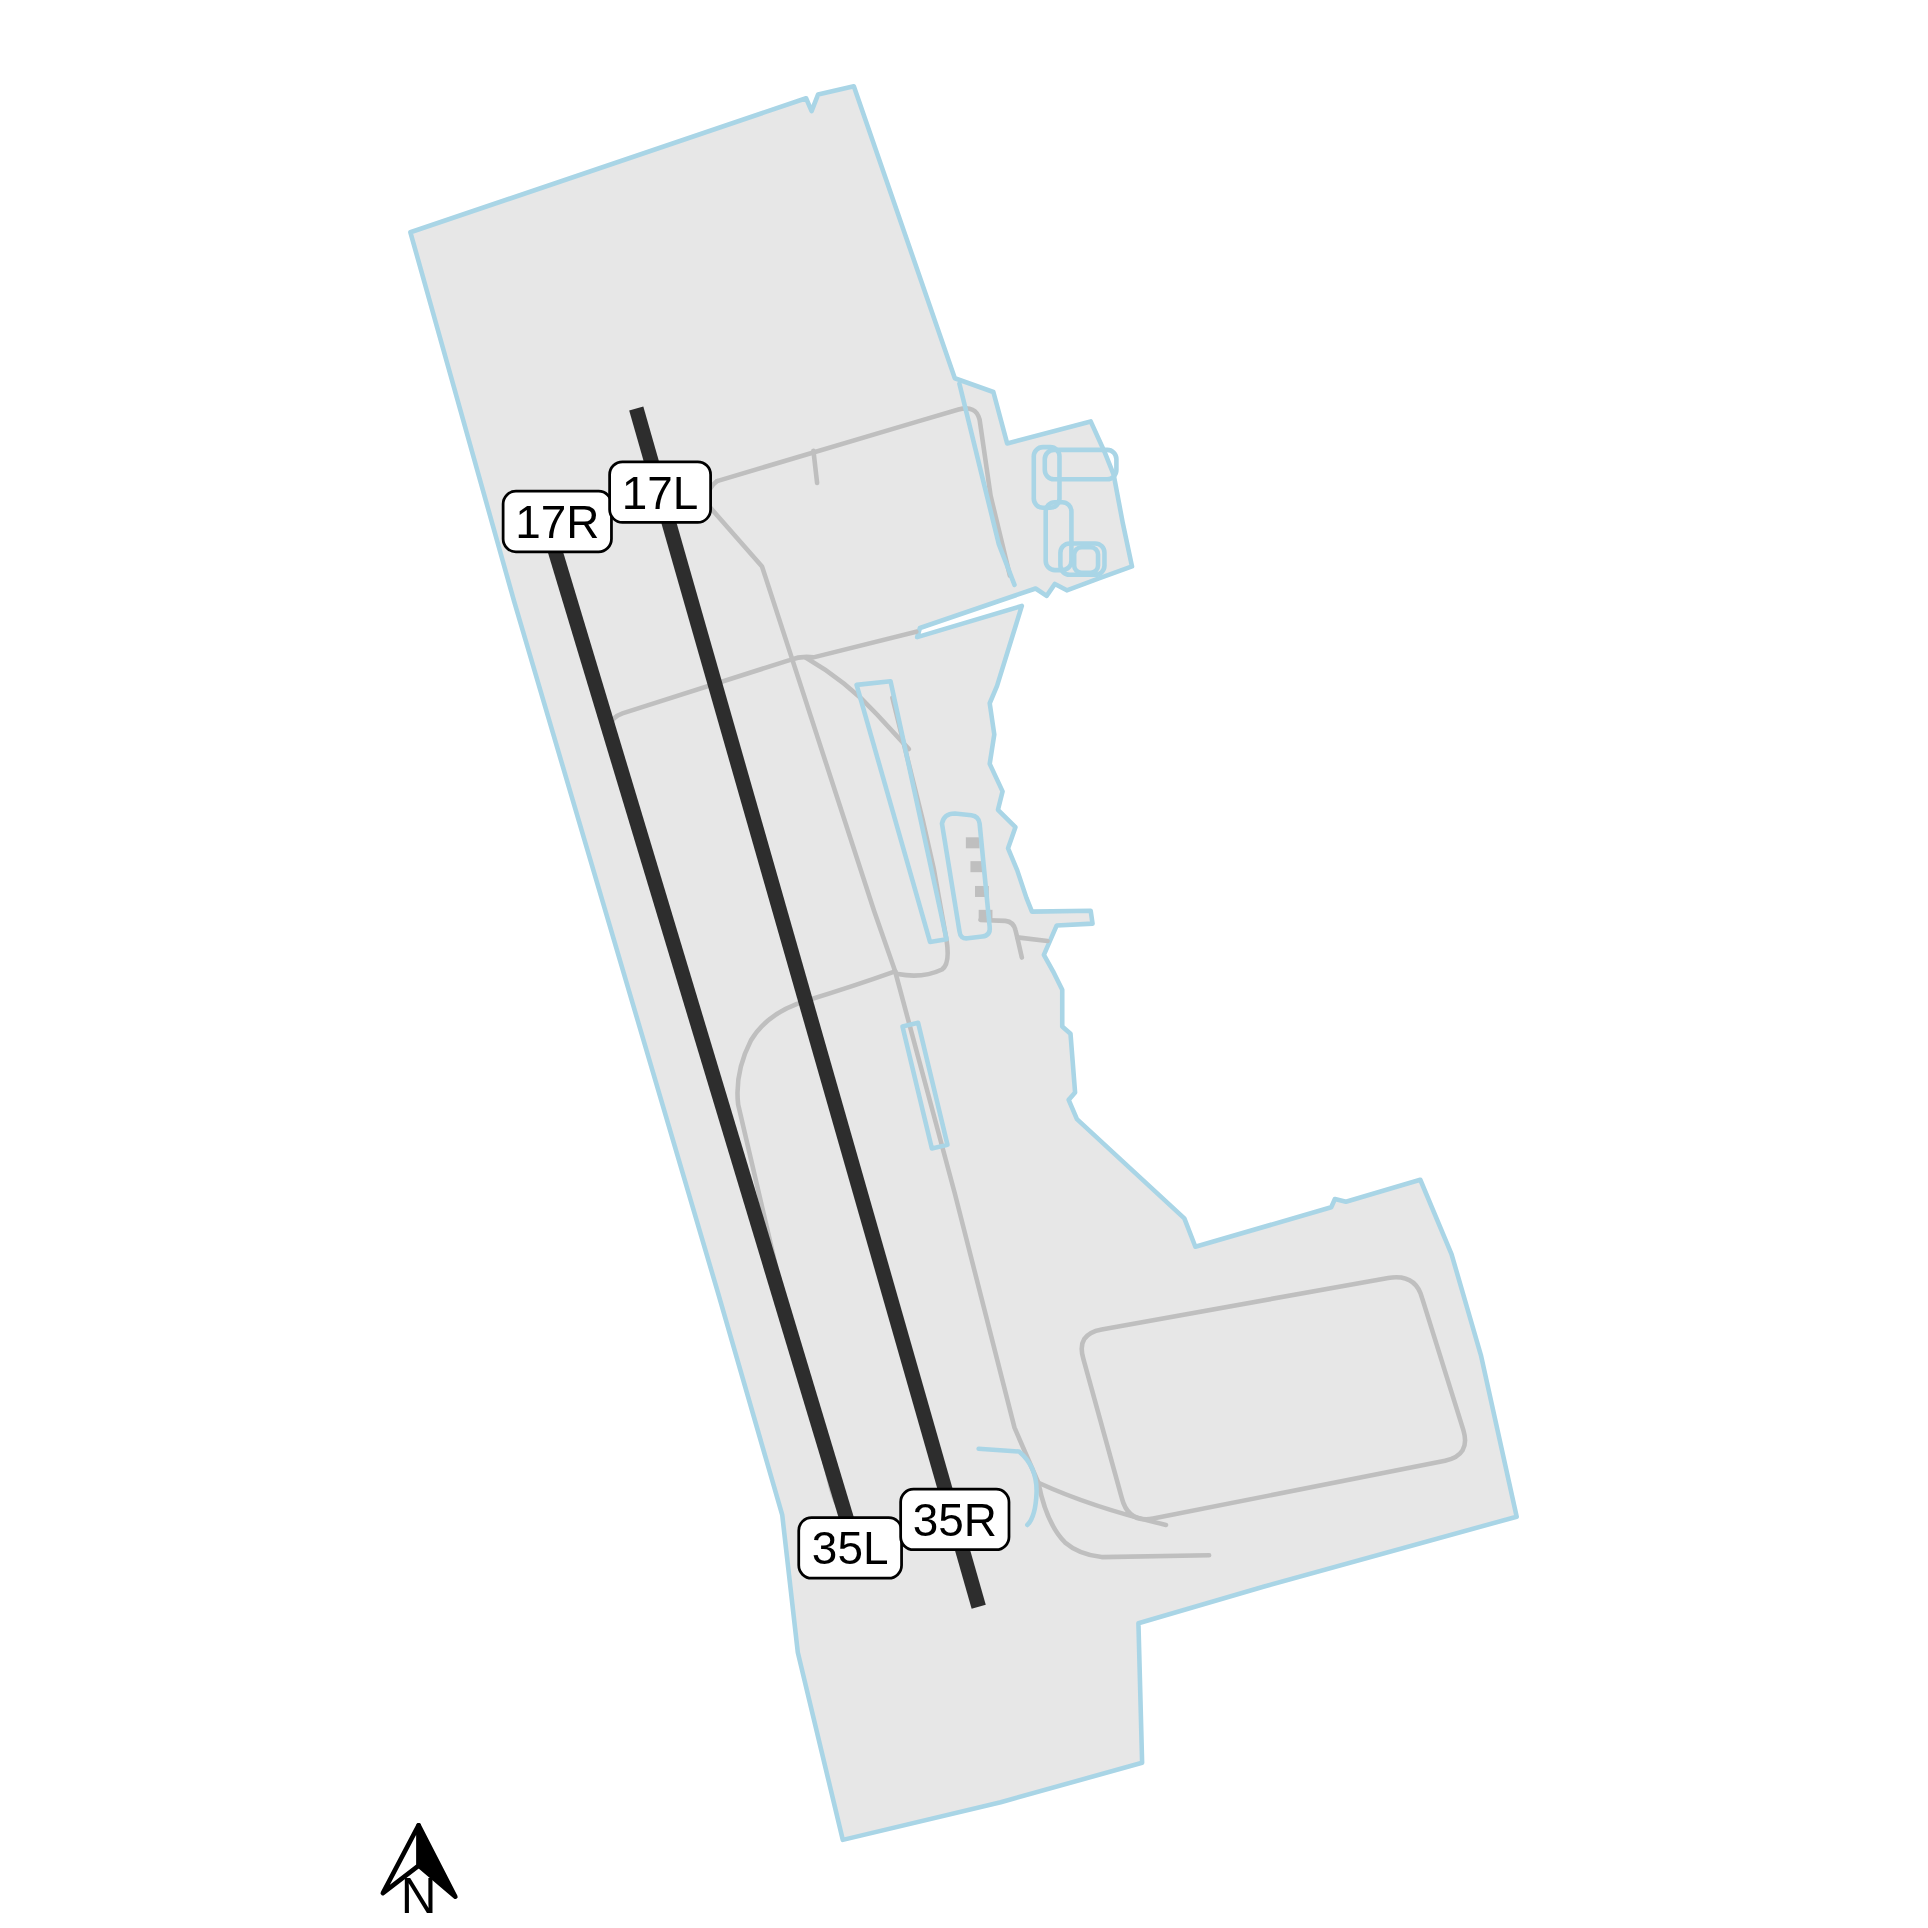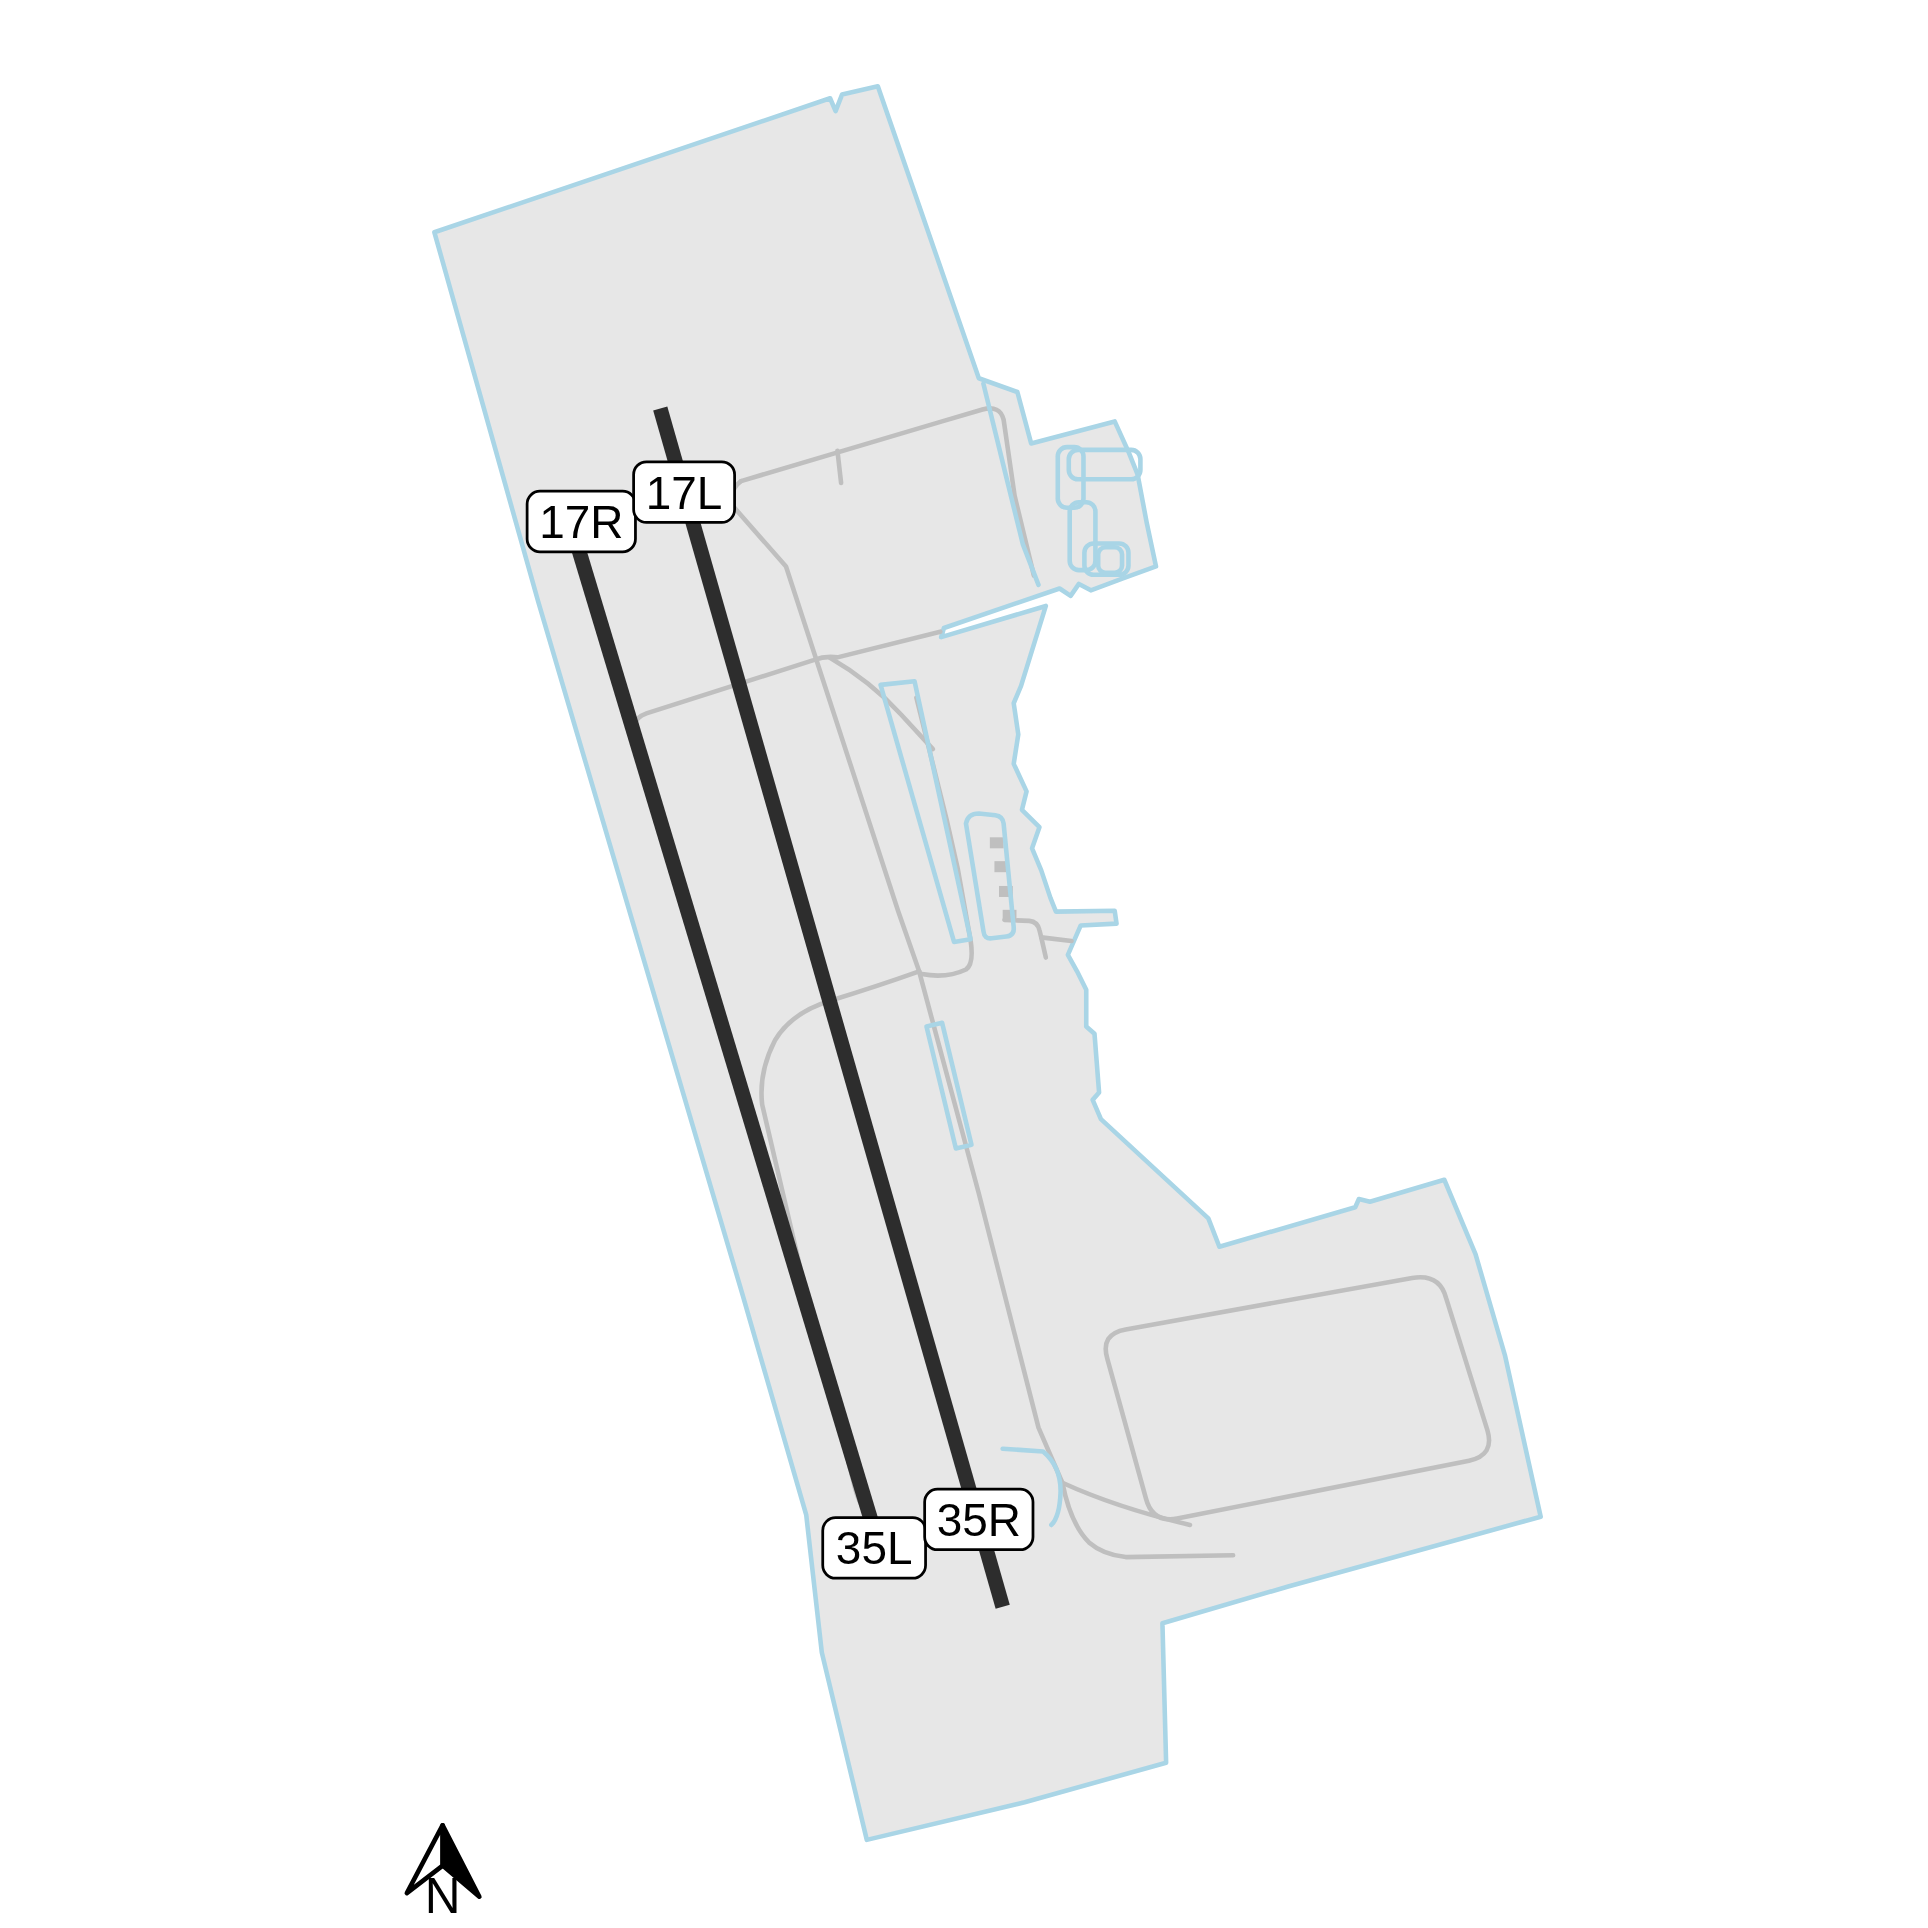--- a/index.html
+++ b/index.html
@@ -7,21 +7,20 @@
     padding: 0;
     background: #ffffff;
     font-family: "Liberation Sans", sans-serif;
   }
   #stage {
     position: relative;
     width: 1872px;
     height: 1928px;
     background: #ffffff;
     overflow: hidden;
-    margin-left: 24px;
   }
   svg { display: block; }
   .runway-label-text {
     font-family: "Liberation Sans", sans-serif;
     font-size: 50px;
     fill: #000000;
   }
   .north-label-text {
     font-family: "Liberation Sans", sans-serif;
     font-size: 54px;

